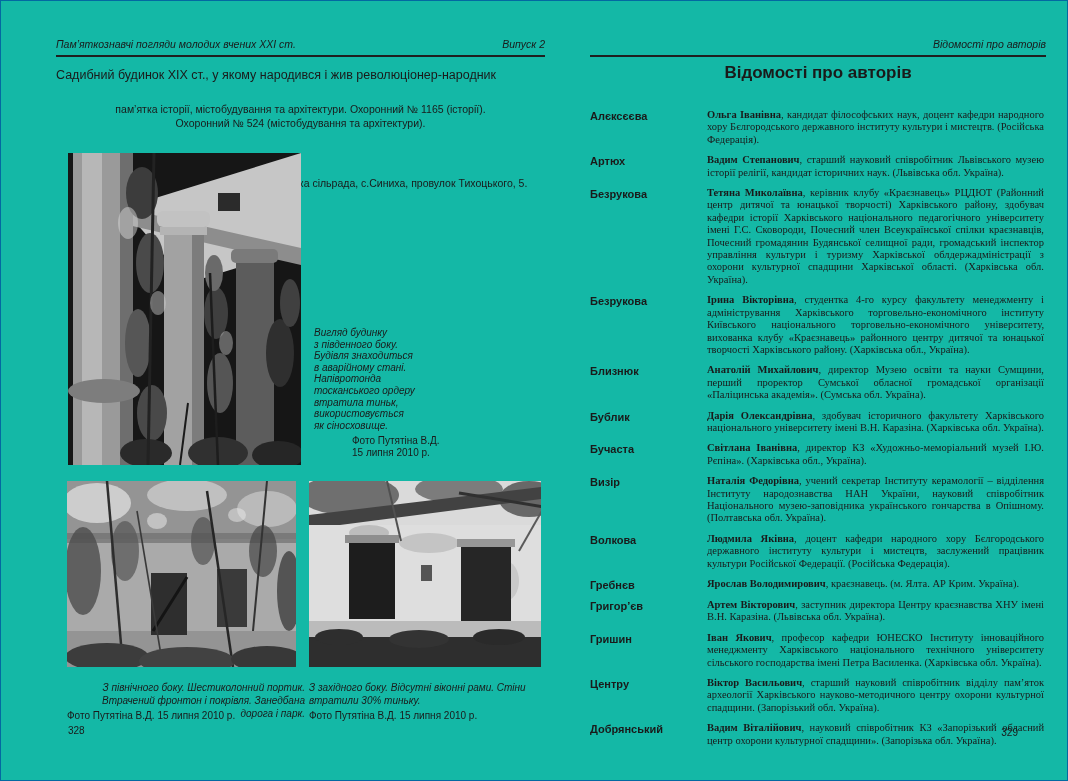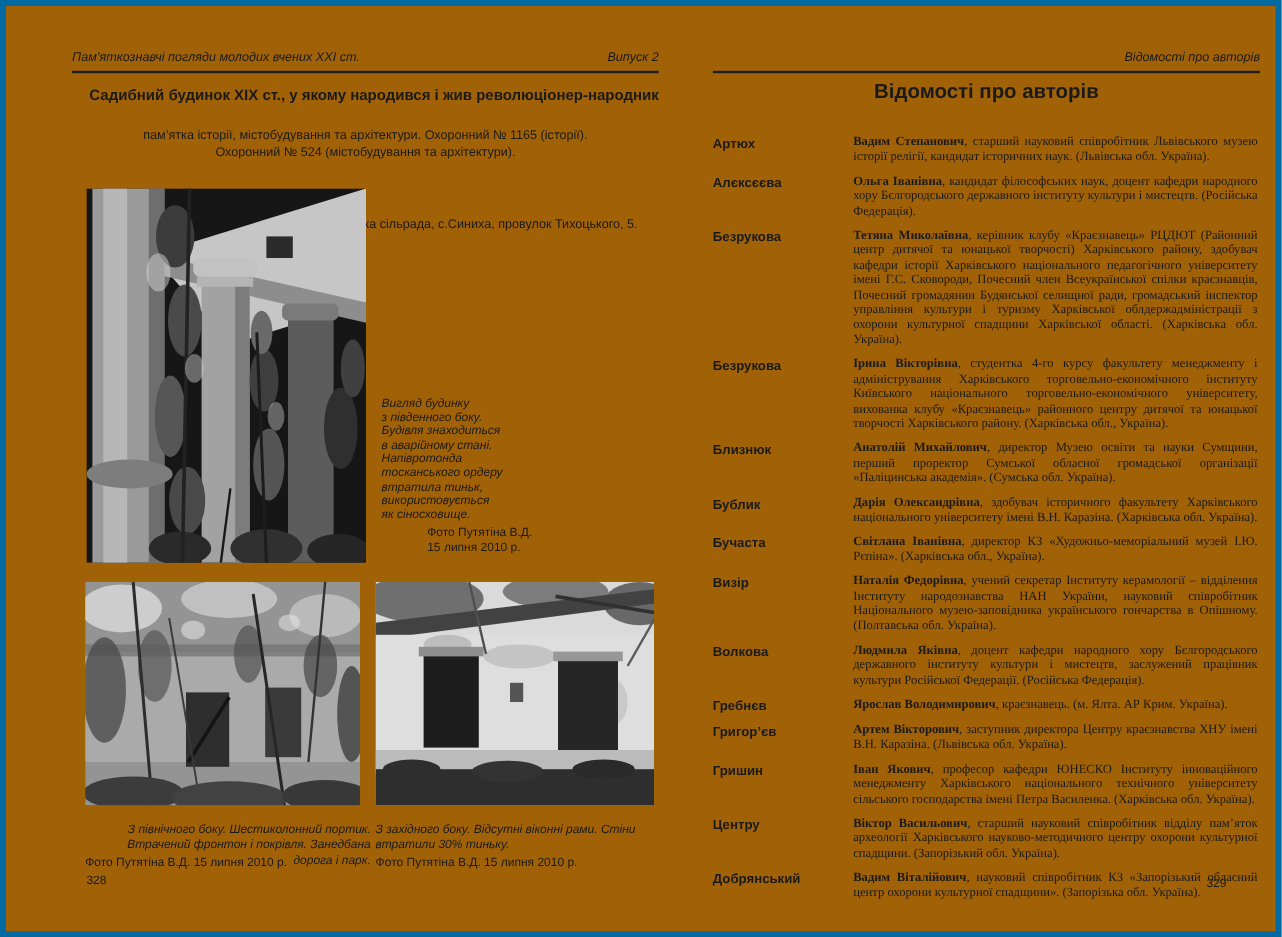--- a/index.html
+++ b/index.html
@@ -1,32 +1,32 @@
 <!DOCTYPE html>
 <html><head>
 <meta charset="utf-8">
 <style>
   html,body{margin:0;padding:0;background:#e8e8e8;}
   .spread{
     position:relative;width:1068px;height:781px;margin:0 auto;
-    background:#a16207;border:5px solid #0369a1;box-sizing:border-box;
+    background:#14b8a6;border:1px solid #0369a1;box-sizing:border-box;
     font-family:"Liberation Sans",sans-serif;color:#1a1a1a;overflow:hidden;
   }
   .page{position:absolute;top:0;height:781px;}
   .page-left{left:55px;width:489px;}
   .page-right{left:589px;width:456px;}
 
   
   .run-head{position:absolute;top:37px;left:0;right:0;display:flex;justify-content:space-between;
     font-style:italic;font-size:10.5px;}
   .head-rule{position:absolute;top:54px;left:0;right:0;border-top:2px solid #1f1f1f;}
 
   
-  .lp-title{position:absolute;top:66px;left:0;right:0;text-align:right;
-    font-weight:bold;font-size:12.5px;line-height:16px;}
+  .lp-title{position:absolute;top:66px;left:0;right:0;text-align:left;
+    font-weight:normal;font-size:12.5px;line-height:16px;}
   .lp-sub{position:absolute;top:102px;left:0;right:0;text-align:center;
     font-size:10.5px;line-height:13.5px;}
   .lp-addr{position:absolute;top:136px;left:0;right:0;text-align:center;font-size:10.5px;margin-top:40px;}
   .photo{position:absolute;display:block;}
   .photo svg{display:block;width:100%;height:100%;}
   .photo1{left:12px;top:152px;width:233px;height:312px;}
   .photo2{left:11px;top:480px;width:229px;height:186px;}
   .photo3{left:253px;top:480px;width:232px;height:186px;}
   .cap1{position:absolute;left:258px;top:326px;width:185px;
     font-style:italic;font-size:10px;line-height:11.6px;white-space:pre-line;}
@@ -194,30 +194,30 @@
 
   <div class="page page-right">
     <div class="rp-head">Відомості про авторів</div>
     <div class="head-rule"></div>
 
     <div class="rp-title">Відомості про авторів</div>
 
     <div class="authors">
 
       <div class="author-row">
+        <div class="author-surname">Алєксєєва</div>
+        <div class="author-bio"><span class="author-name">Ольга Іванівна</span><span>, кандидат філософських наук, доцент кафедри народного хору Бєлгородського державного інституту культури і мистецтв. (Російська Федерація).</span></div>
+      </div>
+
+      <div class="author-row">
         <div class="author-surname">Артюх</div>
         <div class="author-bio"><span class="author-name">Вадим Степанович</span><span>, старший науковий співробітник Львівського музею історії релігії, кандидат історичних наук. (Львівська обл. Україна).</span></div>
       </div>
 
       <div class="author-row">
-        <div class="author-surname">Алєксєєва</div>
-        <div class="author-bio"><span class="author-name">Ольга Іванівна</span><span>, кандидат філософських наук, доцент кафедри народного хору Бєлгородського державного інституту культури і мистецтв. (Російська Федерація).</span></div>
-      </div>
-
-      <div class="author-row">
         <div class="author-surname">Безрукова</div>
         <div class="author-bio"><span class="author-name">Тетяна Миколаївна</span><span>, керівник клубу «Краєзнавець» РЦДЮТ (Районний центр дитячої та юнацької творчості) Харківського району, здобувач кафедри історії Харківського національного педагогічного університету імені Г.С. Сковороди, Почесний член Всеукраїнської спілки краєзнавців, Почесний громадянин Будянської селищної ради, громадський інспектор управління культури і туризму Харківської облдержадміністрації з охорони культурної спадщини Харківської області. (Харківська обл. Україна).</span></div>
       </div>
 
       <div class="author-row">
         <div class="author-surname">Безрукова</div>
         <div class="author-bio"><span class="author-name">Ірина Вікторівна</span><span>, студентка 4-го курсу факультету менеджменту і адміністрування Харківського торговельно-економічного інституту Київського національного торговельно-економічного університету, вихованка клубу «Краєзнавець» районного центру дитячої та юнацької творчості Харківського району. (Харківська обл., Україна).</span></div>
       </div>
 
       <div class="author-row">

